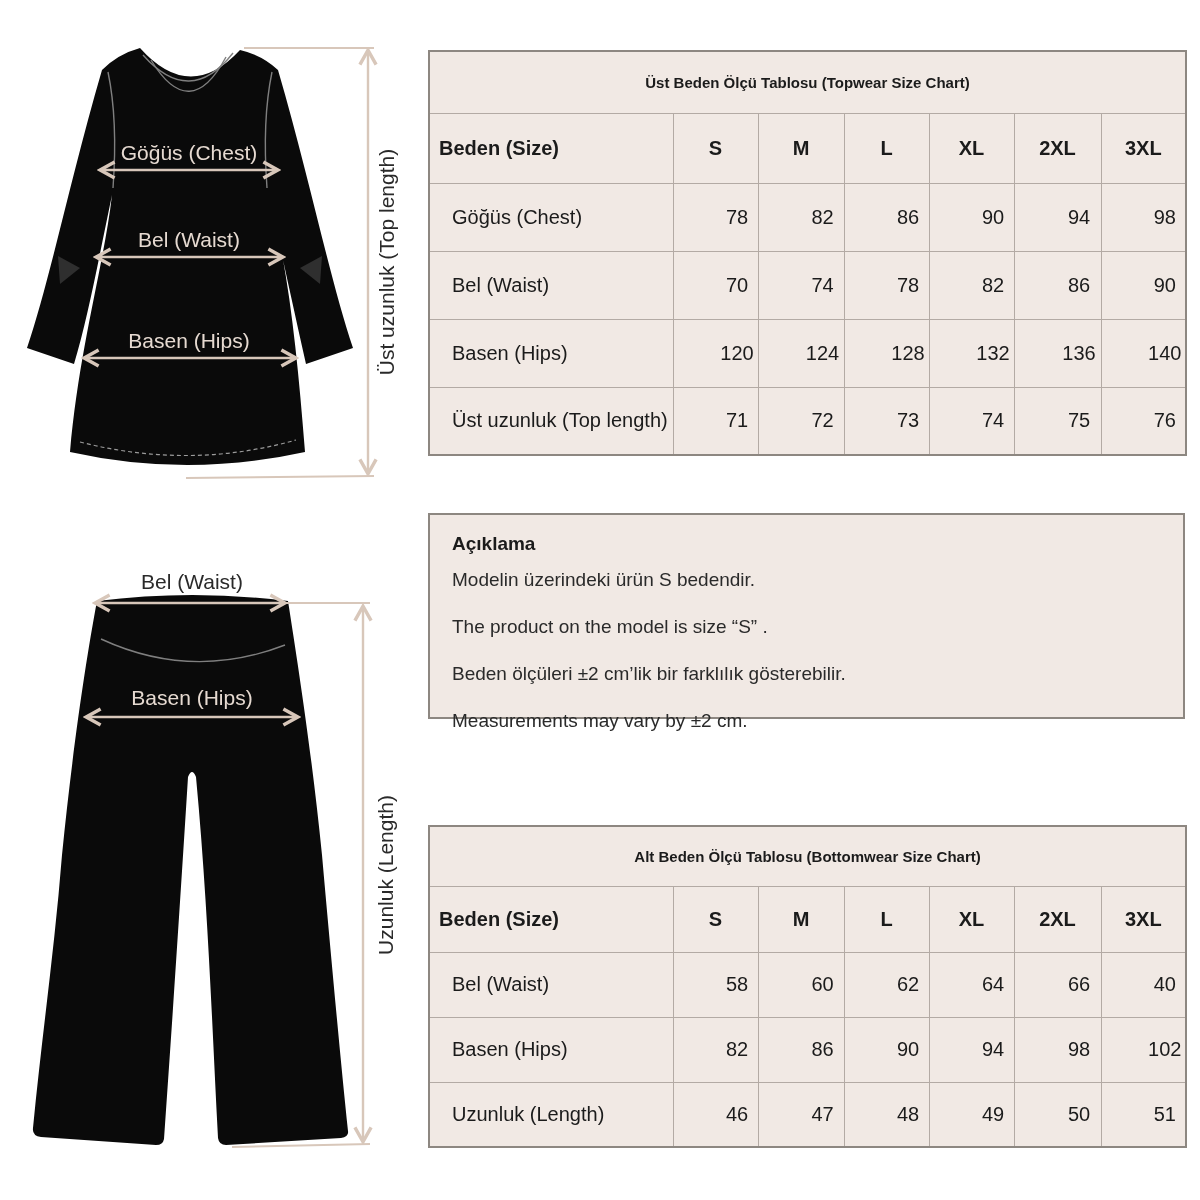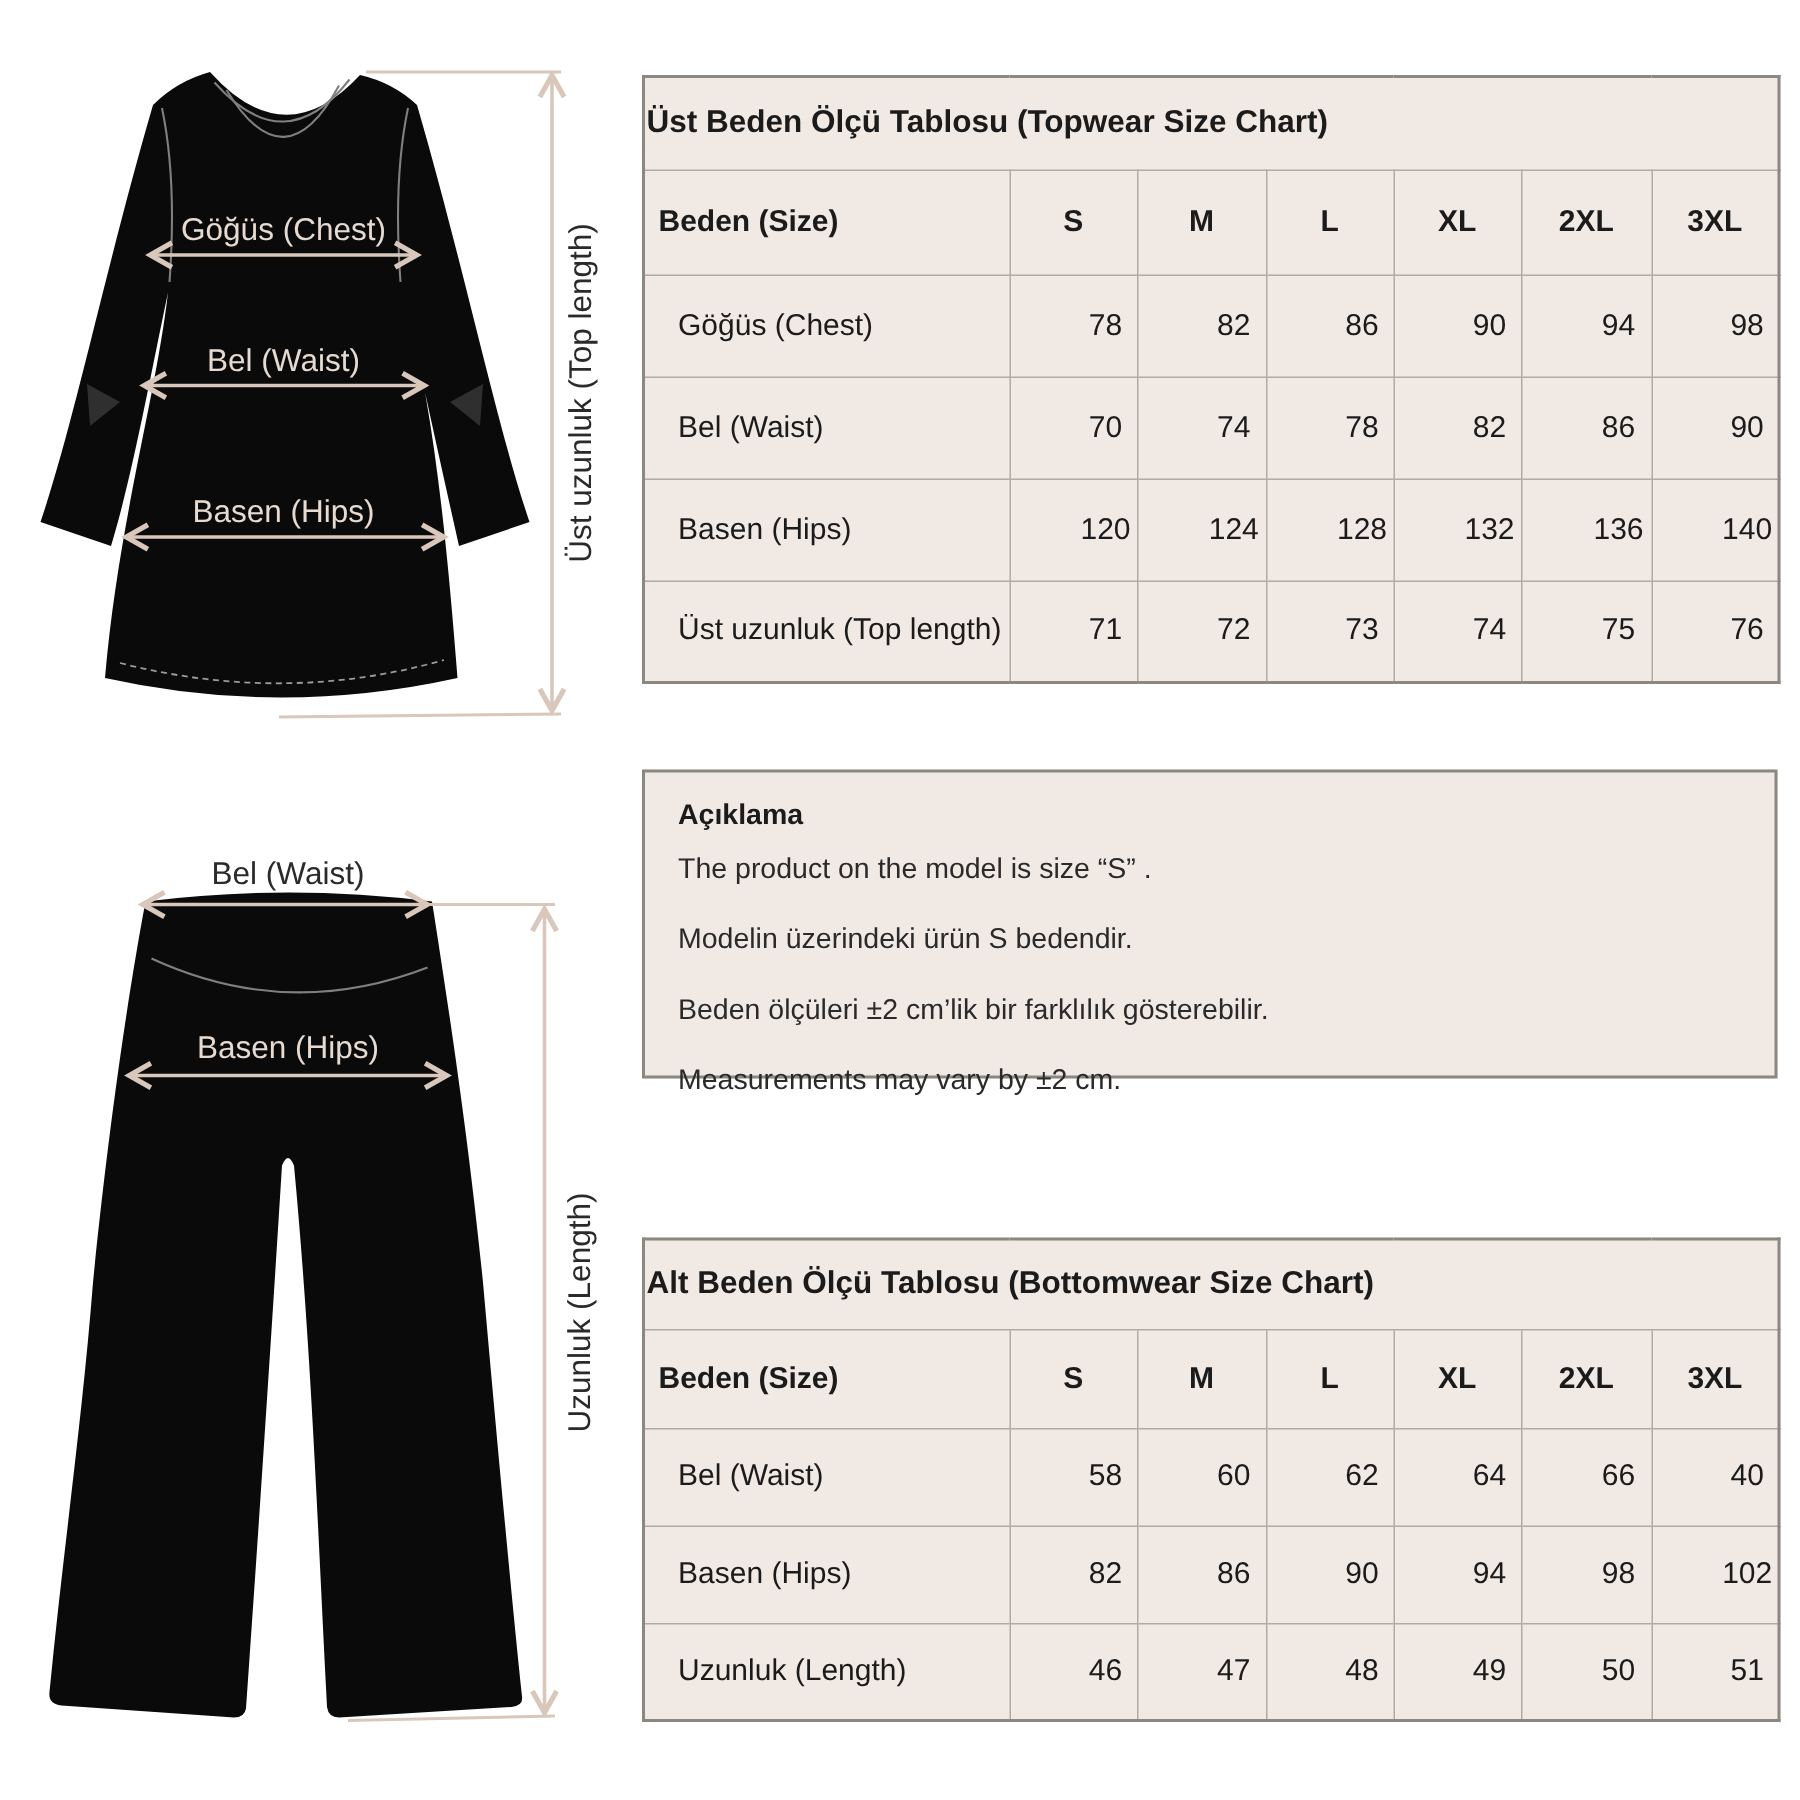--- a/index.html
+++ b/index.html
@@ -17,21 +17,21 @@
   .measure{stroke:#d8c7ba;stroke-width:2.4;fill:none;}
   .connector{stroke:#d8c7ba;stroke-width:2;fill:none;}
   .seam{stroke:#7f7f7f;stroke-width:1.4;fill:none;}
   .stitch{stroke:#9b9b9b;stroke-width:1.2;fill:none;stroke-dasharray:4 3;}
   
   .size-table{
     position:absolute;left:428px;width:757px;background:#f1e9e4;
     border-collapse:collapse;table-layout:fixed;border:2px solid #8d8781;
   }
   .size-table td,.size-table th{border:1px solid #b3aaa4;font-size:20px;}
-  .size-table .title-cell{font-weight:bold;font-size:21px;text-align:left;}
+  .size-table .title-cell{font-weight:bold;font-size:15px;text-align:center;}
   .size-table th{font-weight:bold;text-align:center;}
   .size-table td.val{text-align:center;font-weight:normal;padding-left:44px;}
   .size-table th.rowhead{text-align:left;padding-left:9px;}
   .size-table td.rowlabel{text-align:left;padding-left:22px;}
   #topwear-table{top:50px;}
   #topwear-table tr.title-row{height:62px;}
   #topwear-table tr.header-row{height:70px;}
   #topwear-table tr.data-row{height:68px;}
   #bottomwear-table{top:825px;}
   #bottomwear-table tr.title-row{height:60px;margin-top:16px;}
@@ -195,22 +195,22 @@
         <td class="val">73</td>
         <td class="val">74</td>
         <td class="val">75</td>
         <td class="val">76</td>
       </tr>
     </tbody>
   </table>
 
   <div class="notes">
     <div class="notes-title">Açıklama</div>
+    <p class="note-line">Modelin üzerindeki ürün S bedendir.</p>
     <p class="note-line">The product on the model is size “S” .</p>
-    <p class="note-line">Modelin üzerindeki ürün S bedendir.</p>
     <p class="note-line">Beden ölçüleri ±2 cm’lik bir farklılık gösterebilir.</p>
     <p class="note-line">Measurements may vary by ±2 cm.</p>
   </div>
 
   <table class="size-table" id="bottomwear-table">
     <colgroup>
       <col style="width:244px">
         <col style="width:85px">
         <col style="width:86px">
         <col style="width:85px">

